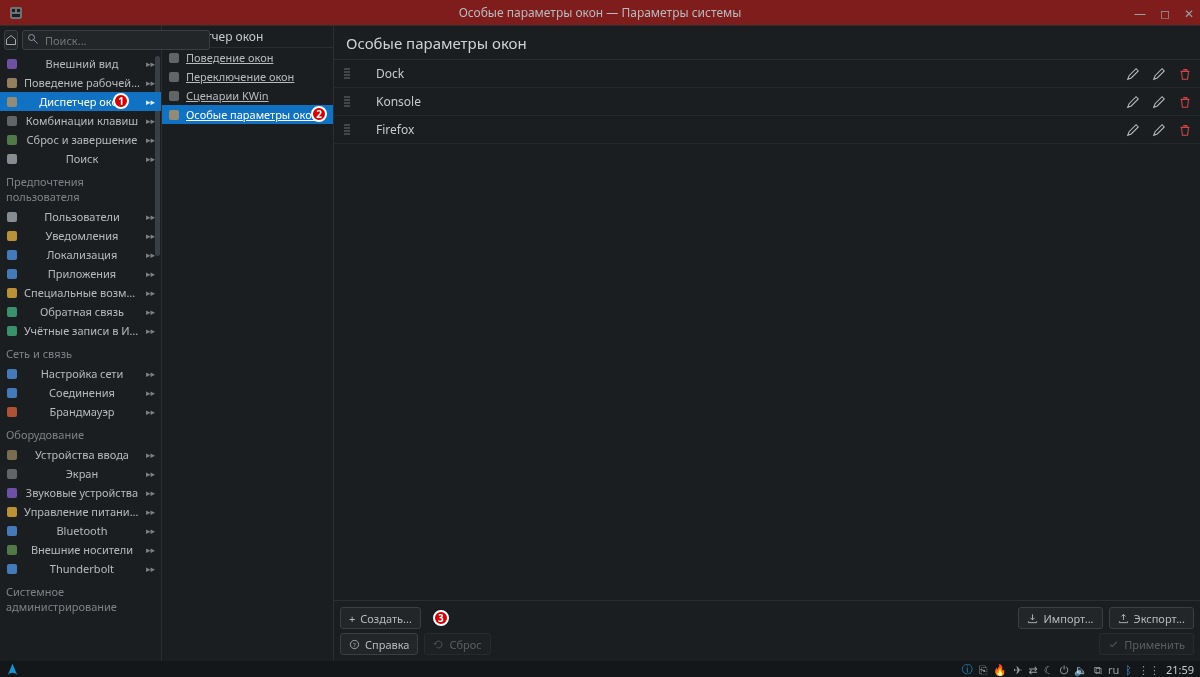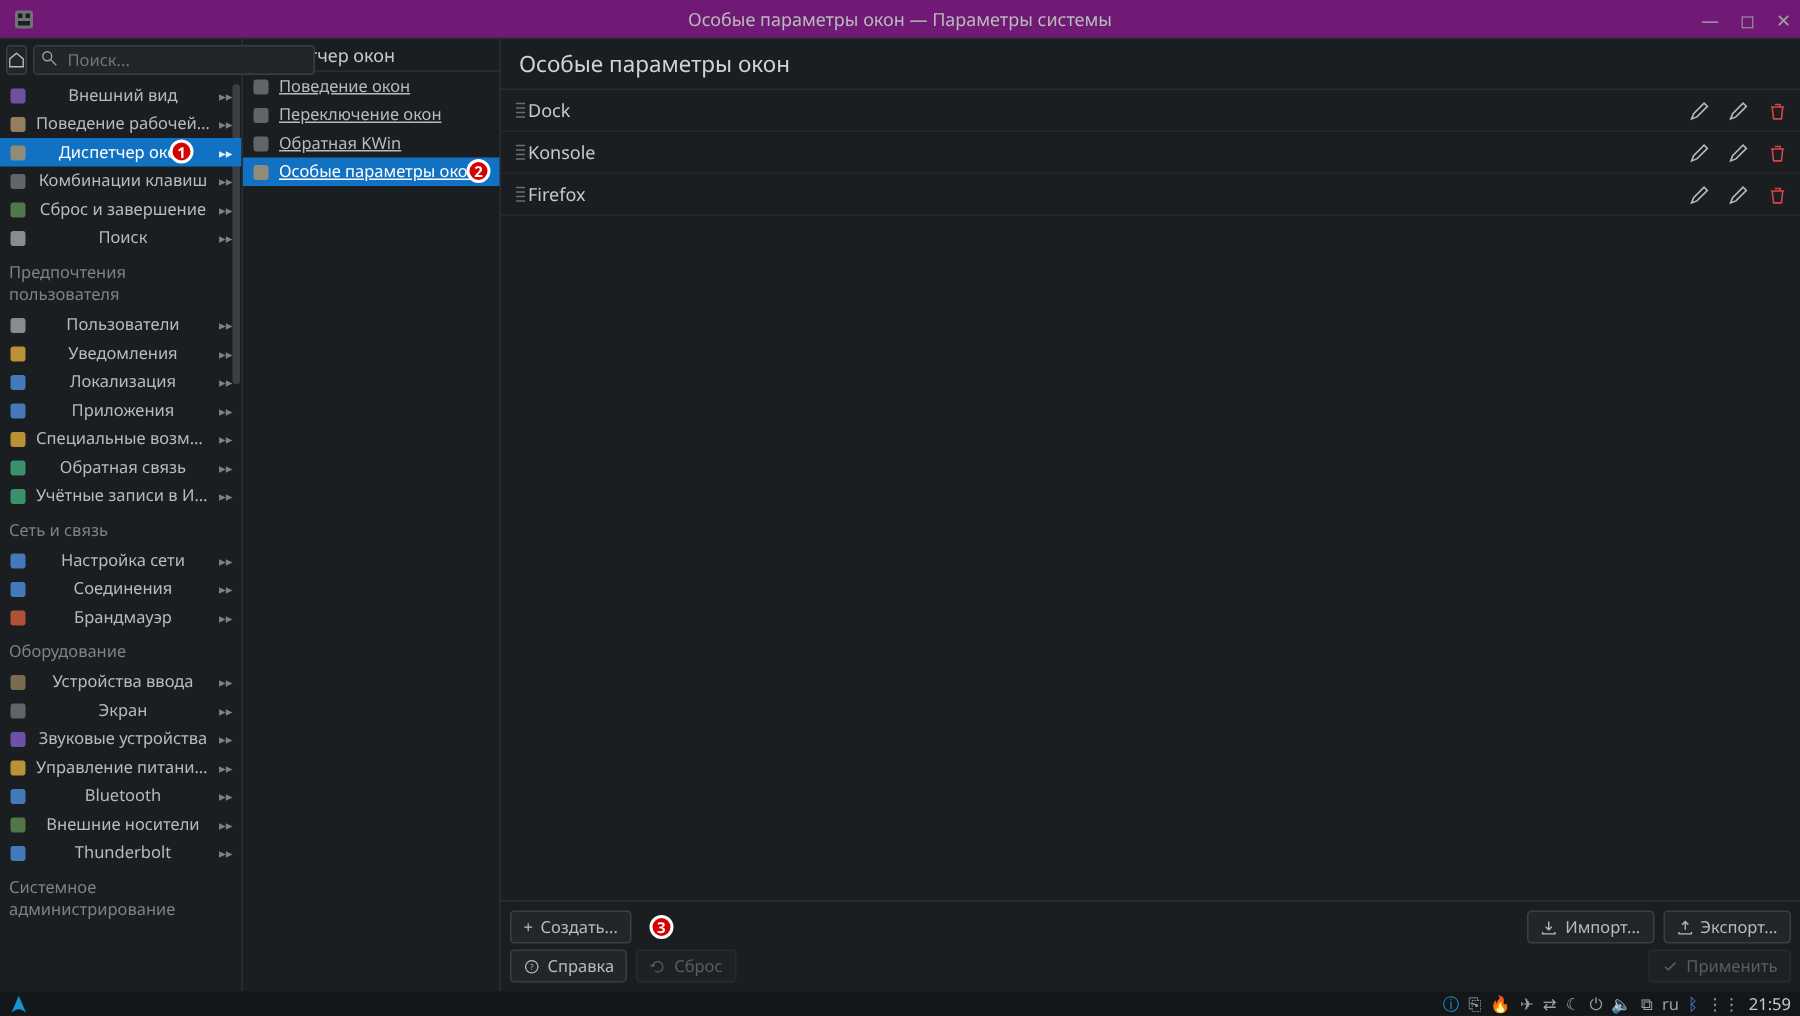--- a/index.html
+++ b/index.html
@@ -1,19 +1,19 @@
 <!DOCTYPE html>
 <html><head>
 <meta charset="utf-8">
 <style>
 * { margin: 0; padding: 0; box-sizing: border-box; font-family: "Noto Sans", "Segoe UI", sans-serif; }
 body { background: #1b1e20; color: #b8bbbe; font-size: 12px; width: 1200px; height: 677px; overflow: hidden; position: relative; }
 
 
-.titlebar { height: 26px; display: flex; align-items: center; justify-content: center; position: relative; background: #701a75; border-bottom: 1px solid #2a2e32; }
+.titlebar { height: 26px; display: flex; align-items: center; justify-content: center; position: relative; background: #7f1d1d; border-bottom: 1px solid #2a2e32; }
 .titlebar .app-icon { position: absolute; left: 8px; top: 5px; width: 16px; height: 16px; }
 .titlebar .title { color: #b8bbbe; font-size: 12px; }
 .titlebar .ctrls { position: absolute; right: 6px; top: 0; height: 26px; display: flex; align-items: center; gap: 14px; color: #9aa0a6; }
 .titlebar .ctrls span { cursor: default; font-size: 12px; }
 
 
 .win { position: absolute; top: 26px; left: 0; right: 0; bottom: 16px; display: flex; }
 
 
 .sidebar { width: 162px; background: #1b1e20; border-right: 1px solid #2a2e32; display: flex; flex-direction: column; }
@@ -43,21 +43,21 @@
 .sub-header { height: 22px; display: flex; align-items: center; padding: 0 8px; border-bottom: 1px solid #2a2e32; font-size: 12px; color: #c8cbce; }
 .sub-item { height: 19px; display: flex; align-items: center; padding: 0 6px; gap: 6px; cursor: pointer; color: #b8bbbe; font-size: 11px; position: relative; }
 .sub-item.selected { background: #1172c4; color: #fff; }
 .sub-item .ico { width: 12px; height: 12px; display: inline-flex; align-items: center; justify-content: center; font-size: 9px; }
 .sub-item .lbl { flex: 1; white-space: nowrap; overflow: hidden; text-overflow: ellipsis; text-decoration: underline; }
 
 
 .main { flex: 1; display: flex; flex-direction: column; background: #1b1e20; }
 .main-header { height: 34px; display: flex; align-items: center; padding: 0 12px; font-size: 15px; color: #d0d3d6; border-bottom: 1px solid #2a2e32; }
 .rule-list { flex: 1; overflow: auto; }
-.rule-row { height: 28px; display: flex; align-items: center; padding: 0 8px; gap: 0; border-bottom: 1px solid #25292c; }
+.rule-row { height: 28px; display: flex; align-items: center; padding: 0 8px; gap: 24px; border-bottom: 1px solid #25292c; }
 .rule-row .drag { color: #6a6e72; cursor: grab; font-size: 12px; }
 .rule-row .rlbl { flex: 1; color: #c8cbce; font-size: 12px; }
 .rule-row .ractions { display: flex; align-items: center; gap: 12px; }
 .rule-row .ract { cursor: pointer; color: #b8bbbe; }
 .rule-row .ract.del { color: #d64545; }
 
 .main-footer { padding: 6px 6px; display: flex; flex-direction: column; gap: 4px; border-top: 1px solid #2a2e32; }
 .footer-row { display: flex; align-items: center; gap: 6px; }
 .btn { height: 22px; padding: 0 8px; border: 1px solid #3a3f44; border-radius: 3px; background: #232629; display: inline-flex; align-items: center; gap: 5px; cursor: pointer; color: #b8bbbe; font-size: 11px; }
 .btn.disabled { opacity: 0.4; cursor: default; }
@@ -350,21 +350,21 @@
             </svg>
           </span>
           <span class="lbl">Переключение окон</span>
         </div>
         <div class="sub-item">
           <span class="ico">
             <svg width="12" height="12" viewBox="0 0 12 12">
               <rect x="1" y="1" width="10" height="10" rx="2" fill="#6e7276" opacity="0.85"></rect>
             </svg>
           </span>
-          <span class="lbl">Обратная KWin</span>
+          <span class="lbl">Сценарии KWin</span>
         </div>
         <div class="sub-item selected">
           <span class="ico">
             <svg width="12" height="12" viewBox="0 0 12 12">
               <rect x="1" y="1" width="10" height="10" rx="2" fill="#a88f6a" opacity="0.85"></rect>
             </svg>
           </span>
           <span class="lbl">Особые параметры окон</span>
           <div class="annot" style="right: 6px; top: 1px;">2</div>
         </div>

